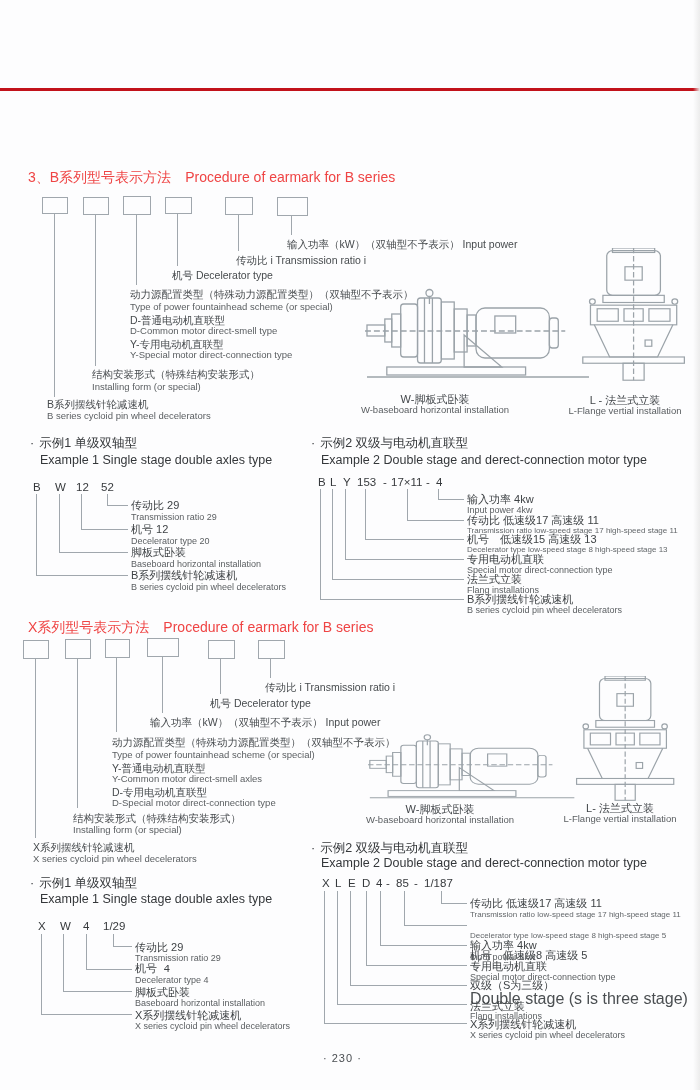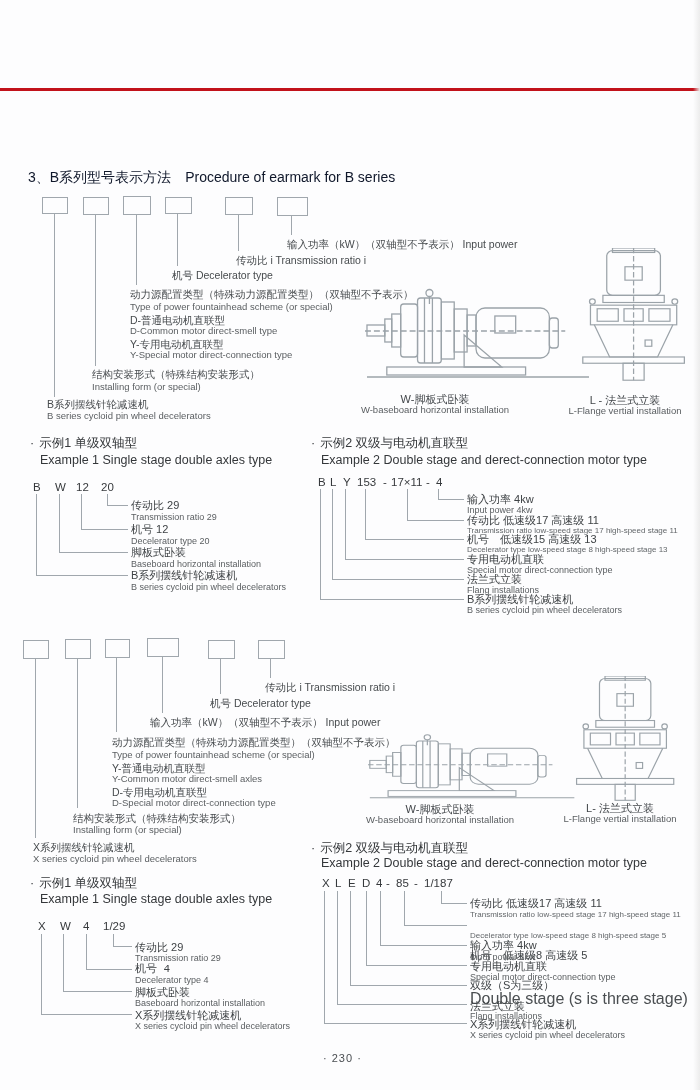--- a/index.html
+++ b/index.html
@@ -2,21 +2,21 @@
 <html><head>
 <meta charset="utf-8">
 <style>
   html,body{margin:0;padding:0;background:#ffffff;}
   .page{position:relative;width:700px;height:1090px;background:#fdfdfe;overflow:hidden;
         font-family:"Liberation Sans","DejaVu Sans",sans-serif;color:#3c4043;}
   .edge{position:absolute;right:0;top:0;width:7px;height:100%;
         background:linear-gradient(to left,#ececec,rgba(255,255,255,0));}
   .redline{position:absolute;left:0;top:88px;width:700px;height:3px;background:#c2121b;}
   .t{position:absolute;white-space:nowrap;line-height:1.15;}
-  .sec{font-size:14px;color:#0f172a;}
+  .sec{font-size:14px;color:#ef4444;}
   .sec .gap{margin-left:14px;}
   .zh{font-size:10.5px;color:#474b4e;}
   .en{font-size:9.5px;color:#5a5e61;}
   .zh2{font-size:11px;color:#3e4245;}
   .en2{font-size:9px;color:#5a5e61;}
   .en2s{font-size:8px;color:#63676a;}
   .enbig{font-size:16px;color:#4a4e51;}
   .extitle{font-size:12.5px;color:#34373a;}
   .blt{margin-right:5px;}
   .code{font-size:11.5px;color:#36393c;}
@@ -112,21 +112,21 @@
   <div class="cap cap-en" style="left:555px;top:405px;width:140px;">L-Flange vertial installation</div>
 
   <div class="t extitle" style="left:30px;top:436px;">
     <span class="blt">·</span><span>示例1 单级双轴型</span>
   </div>
   <div class="t extitle" style="left:40px;top:453px;">Example 1 Single stage double axles type</div>
 
   <span class="t code" style="left:33px;top:481px;">B</span>
   <span class="t code" style="left:55px;top:481px;">W</span>
   <span class="t code" style="left:76px;top:481px;">12</span>
-  <span class="t code" style="left:101px;top:481px;">20</span>
+  <span class="t code" style="left:101px;top:481px;">52</span>
 
   <div class="lc" style="left:107px;top:494px;width:20px;height:11px;"></div>
   <div class="lc" style="left:81px;top:494px;width:46px;height:35px;"></div>
   <div class="lc" style="left:59px;top:494px;width:68px;height:58px;"></div>
   <div class="lc" style="left:36px;top:494px;width:91px;height:81px;"></div>
 
   <div class="t zh2" style="left:131px;top:499px;">传动比 29</div>
   <div class="t en2" style="left:131px;top:512px;">Transmission ratio 29</div>
   <div class="t zh2" style="left:131px;top:523px;">机号 12</div>
   <div class="t en2" style="left:131px;top:536px;">Decelerator type 20</div>
@@ -162,20 +162,23 @@
   <div class="t en2s" style="left:467px;top:526px;">Transmission ratio low-speed stage 17 high-speed stage 11</div>
   <div class="t zh2" style="left:467px;top:533px;">机号　低速级15 高速级 13</div>
   <div class="t en2s" style="left:467px;top:545px;">Decelerator type low-speed stage 8 high-speed stage 13</div>
   <div class="t zh2" style="left:467px;top:553px;">专用电动机直联</div>
   <div class="t en2" style="left:467px;top:565px;">Special motor direct-connection type</div>
   <div class="t zh2" style="left:467px;top:573px;">法兰式立装</div>
   <div class="t en2" style="left:467px;top:585px;">Flang installations</div>
   <div class="t zh2" style="left:467px;top:593px;">B系列摆线针轮减速机</div>
   <div class="t en2" style="left:467px;top:605px;">B series cycloid pin wheel decelerators</div>
 
+  <div class="t sec" style="left:28px;top:619px;">
+    <span>X系列型号表示方法</span><span class="gap">Procedure of earmark for B series</span>
+  </div>
 
   <div class="box" style="left:23px;top:640px;width:24px;height:17px;"></div>
   <div class="box" style="left:65px;top:639px;width:24px;height:18px;"></div>
   <div class="box" style="left:105px;top:639px;width:23px;height:17px;"></div>
   <div class="box" style="left:147px;top:638px;width:30px;height:17px;"></div>
   <div class="box" style="left:208px;top:640px;width:25px;height:17px;"></div>
   <div class="box" style="left:258px;top:640px;width:25px;height:17px;"></div>
 
   <div class="vl" style="left:35px;top:658px;height:180px;"></div>
   <div class="vl" style="left:77px;top:658px;height:150px;"></div>

